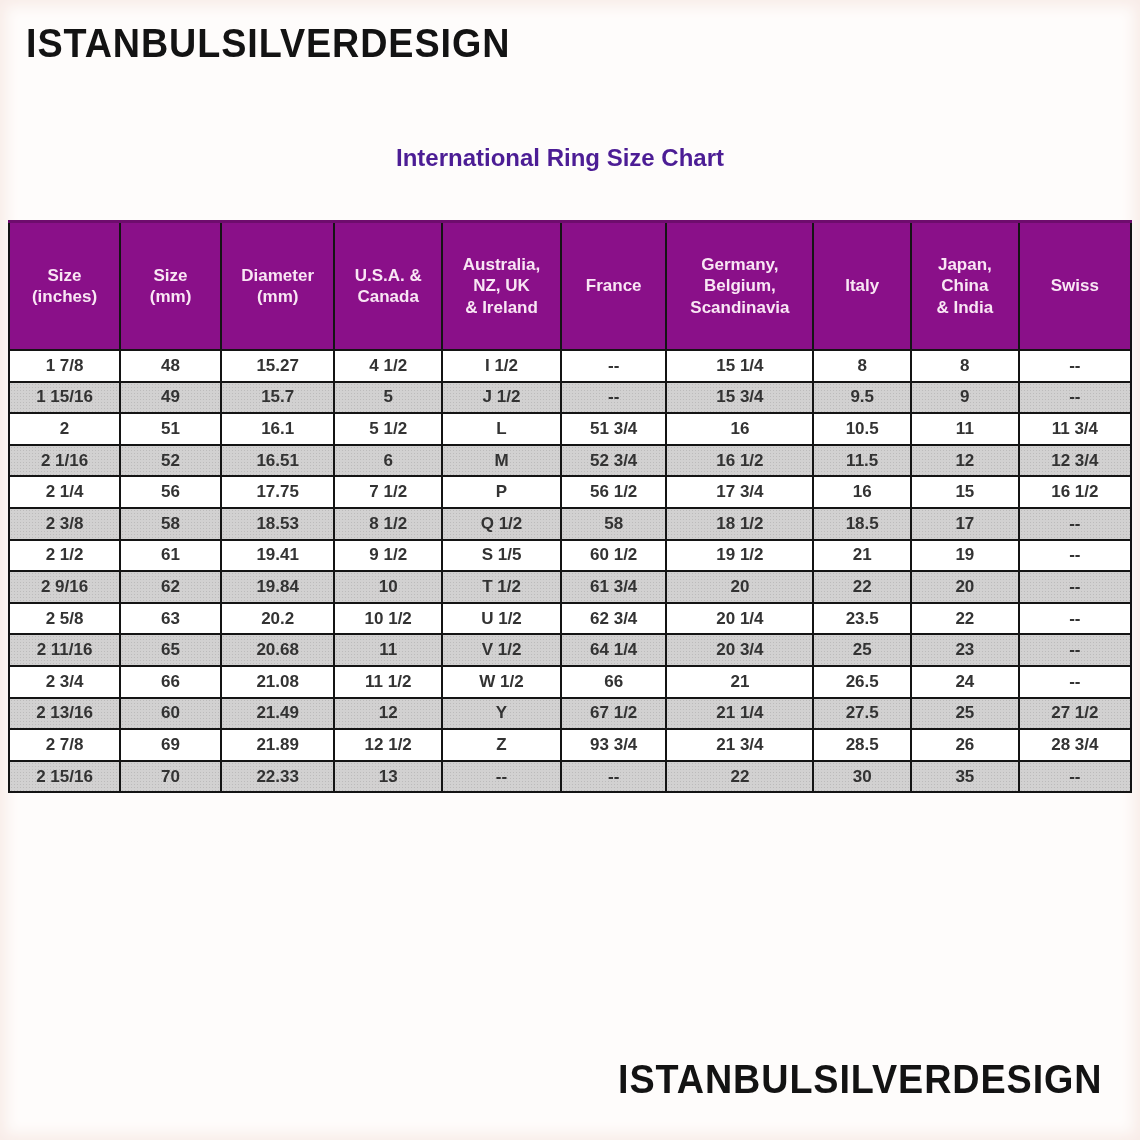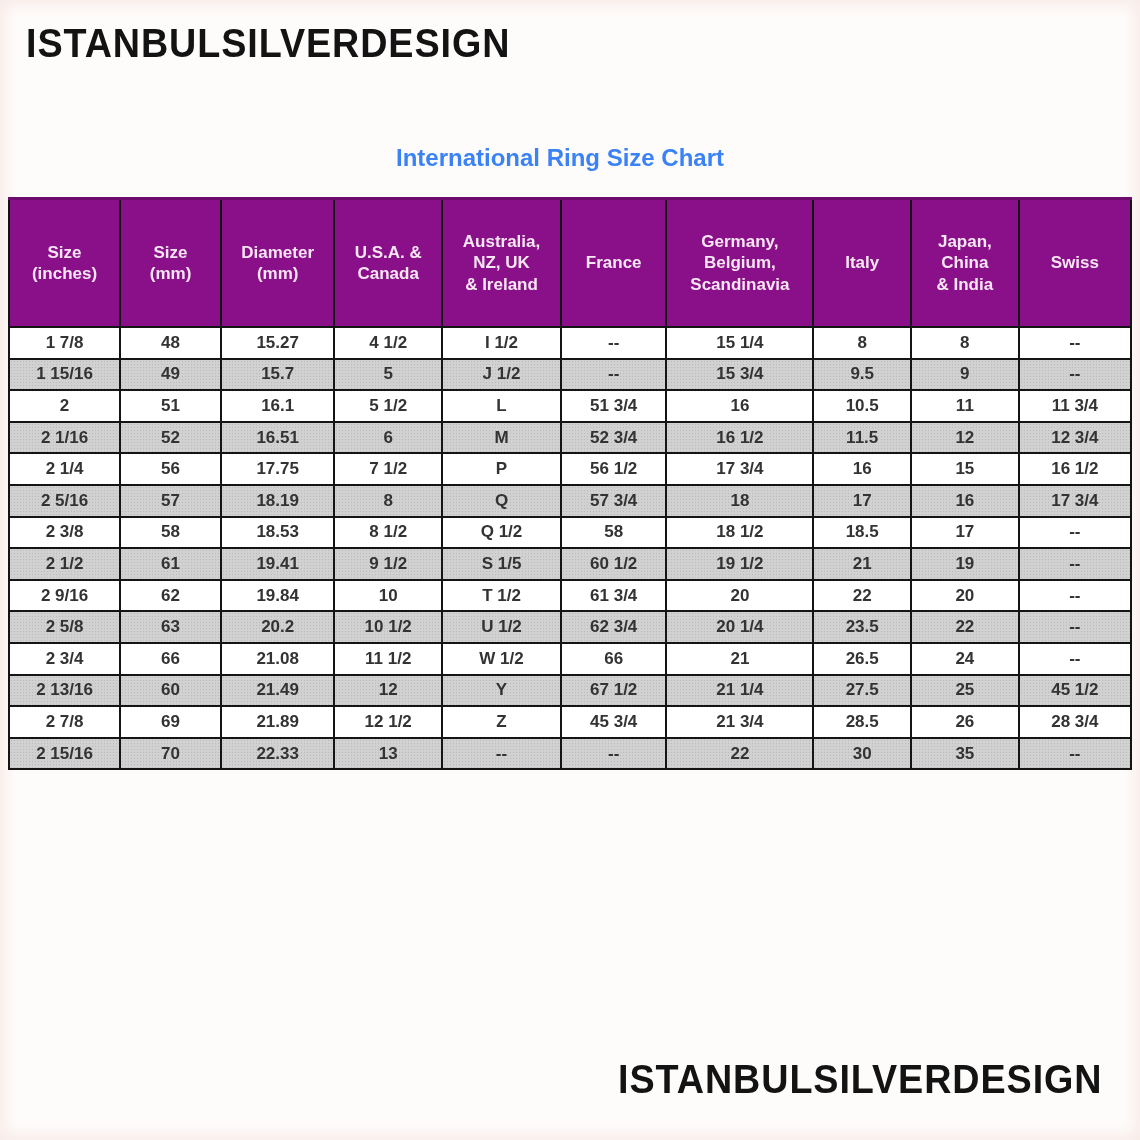--- a/index.html
+++ b/index.html
@@ -21,24 +21,24 @@
     letter-spacing:1px;
     color:#131313;
     white-space:nowrap;
     transform:scaleX(.92);
   }
   .brand.top{left:26px;top:20px;transform-origin:left top;}
   .brand.bottom{right:38px;top:1056px;transform-origin:right top;}
   .chart-title{
     position:absolute;left:0;top:144px;width:1120px;
     text-align:center;
-    font-weight:bold;font-size:24px;color:#3b82f6;
+    font-weight:bold;font-size:24px;color:#4c1d95;
   }
   .ring-table{
-    position:absolute;left:8px;top:197px;width:1124px;
+    position:absolute;left:8px;top:220px;width:1124px;
     border-collapse:collapse;
     table-layout:fixed;
   }
   .ring-table th,.ring-table td{
     border:2px solid #141414;
     text-align:center;vertical-align:middle;
     padding:0;
   }
   .ring-table thead th{
     background:#8a1089;
@@ -160,32 +160,20 @@
         <td>17.75</td>
         <td>7 1/2</td>
         <td>P</td>
         <td>56 1/2</td>
         <td>17 3/4</td>
         <td>16</td>
         <td>15</td>
         <td>16 1/2</td>
       </tr>
       <tr>
-        <td>2 5/16</td>
-        <td>57</td>
-        <td>18.19</td>
-        <td>8</td>
-        <td>Q</td>
-        <td>57 3/4</td>
-        <td>18</td>
-        <td>17</td>
-        <td>16</td>
-        <td>17 3/4</td>
-      </tr>
-      <tr>
         <td>2 3/8</td>
         <td>58</td>
         <td>18.53</td>
         <td>8 1/2</td>
         <td>Q 1/2</td>
         <td>58</td>
         <td>18 1/2</td>
         <td>18.5</td>
         <td>17</td>
         <td>--</td>
@@ -220,20 +208,32 @@
         <td>20.2</td>
         <td>10 1/2</td>
         <td>U 1/2</td>
         <td>62 3/4</td>
         <td>20 1/4</td>
         <td>23.5</td>
         <td>22</td>
         <td>--</td>
       </tr>
       <tr>
+        <td>2 11/16</td>
+        <td>65</td>
+        <td>20.68</td>
+        <td>11</td>
+        <td>V 1/2</td>
+        <td>64 1/4</td>
+        <td>20 3/4</td>
+        <td>25</td>
+        <td>23</td>
+        <td>--</td>
+      </tr>
+      <tr>
         <td>2 3/4</td>
         <td>66</td>
         <td>21.08</td>
         <td>11 1/2</td>
         <td>W 1/2</td>
         <td>66</td>
         <td>21</td>
         <td>26.5</td>
         <td>24</td>
         <td>--</td>
@@ -241,29 +241,29 @@
       <tr>
         <td>2 13/16</td>
         <td>60</td>
         <td>21.49</td>
         <td>12</td>
         <td>Y</td>
         <td>67 1/2</td>
         <td>21 1/4</td>
         <td>27.5</td>
         <td>25</td>
-        <td>45 1/2</td>
+        <td>27 1/2</td>
       </tr>
       <tr>
         <td>2 7/8</td>
         <td>69</td>
         <td>21.89</td>
         <td>12 1/2</td>
         <td>Z</td>
-        <td>45 3/4</td>
+        <td>93 3/4</td>
         <td>21 3/4</td>
         <td>28.5</td>
         <td>26</td>
         <td>28 3/4</td>
       </tr>
       <tr>
         <td>2 15/16</td>
         <td>70</td>
         <td>22.33</td>
         <td>13</td>

